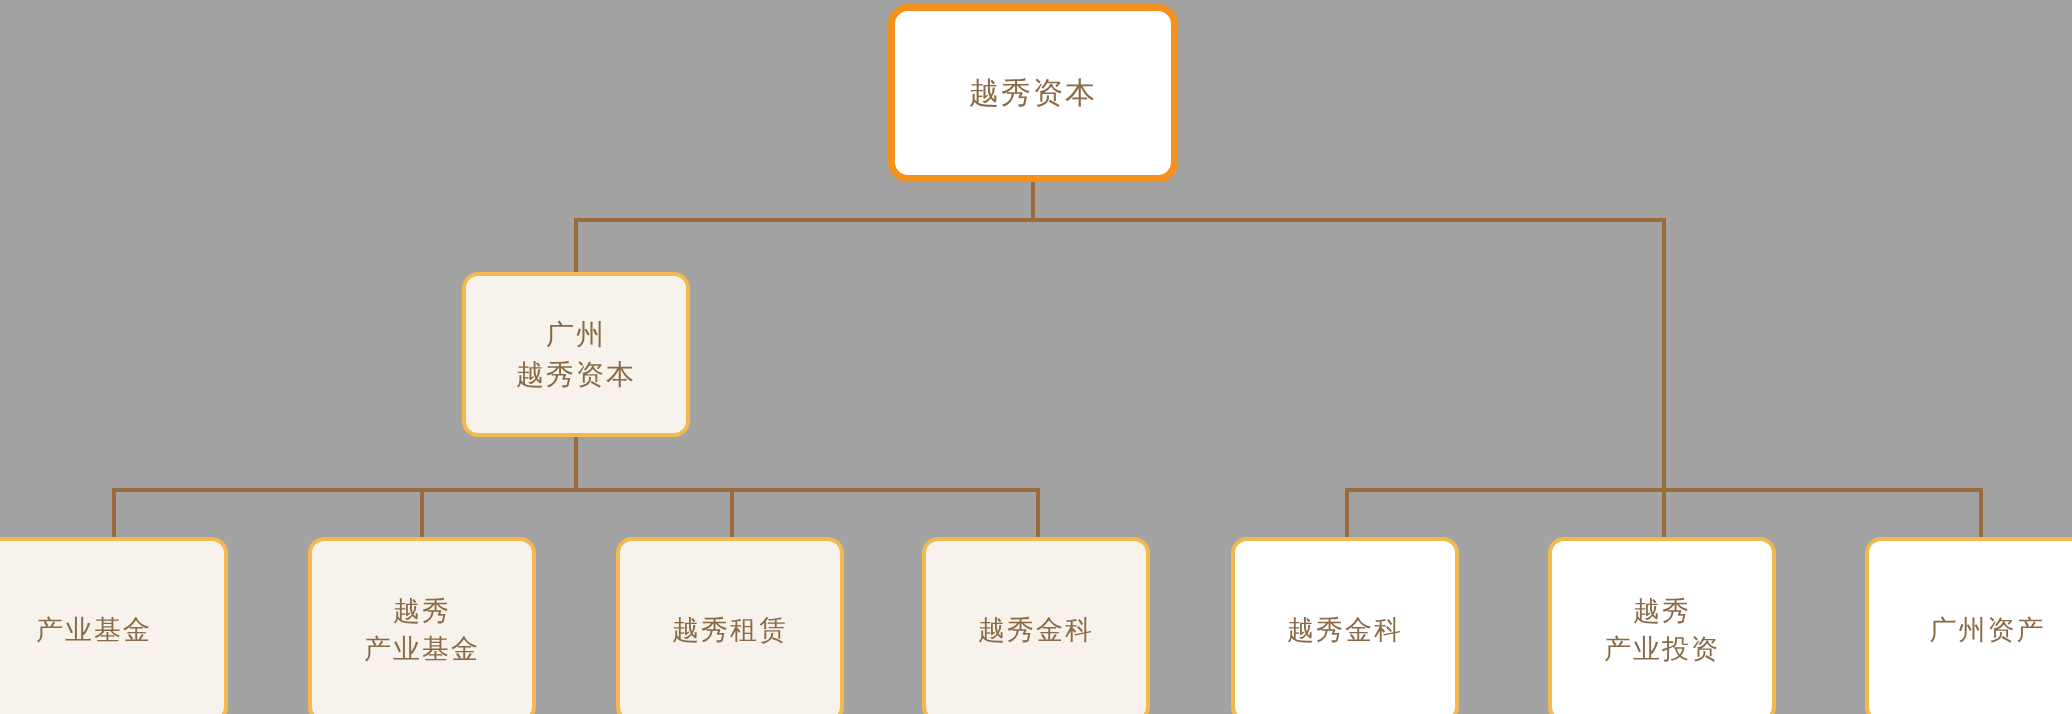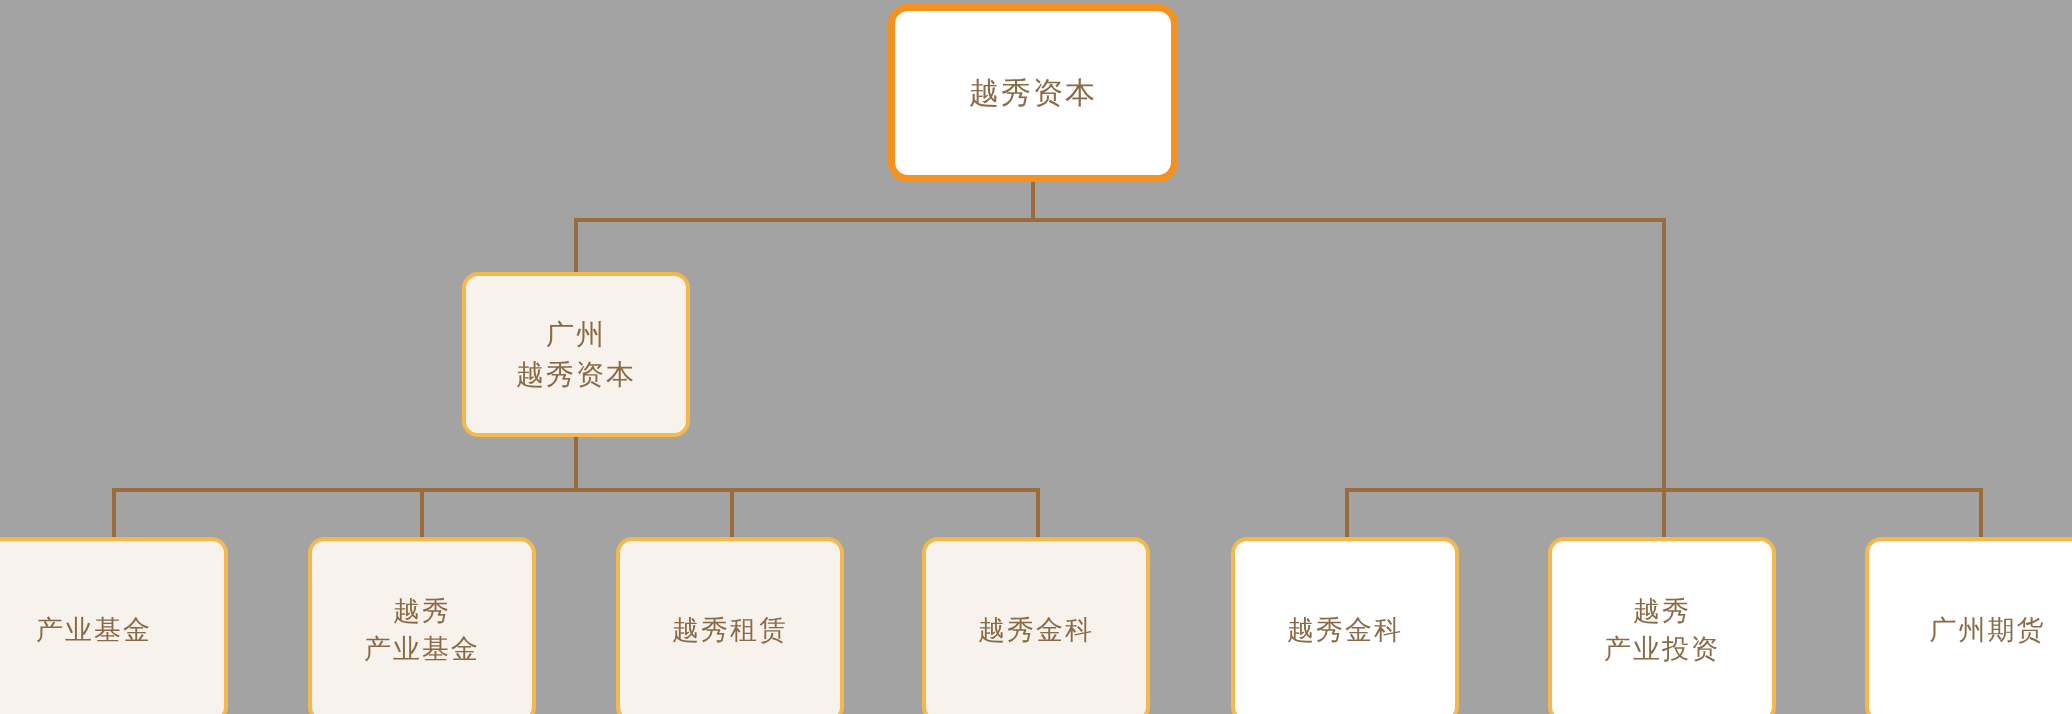--- a/index.html
+++ b/index.html
@@ -126,16 +126,16 @@
   <div class="node leaf-white" style="left:1231px; top:537px; width:228px; height:186px;">
     <span class="node-label">越秀金科</span>
   </div>
 
   <div class="node leaf-white" style="left:1548px; top:537px; width:228px; height:186px;">
     <span class="node-label">越秀
 产业投资</span>
   </div>
 
   <div class="node leaf-white" style="left:1865px; top:537px; width:245px; height:186px;">
-    <span class="node-label">广州期货</span>
+    <span class="node-label">广州资产</span>
   </div>
 
 </div>
 
 </body></html>

